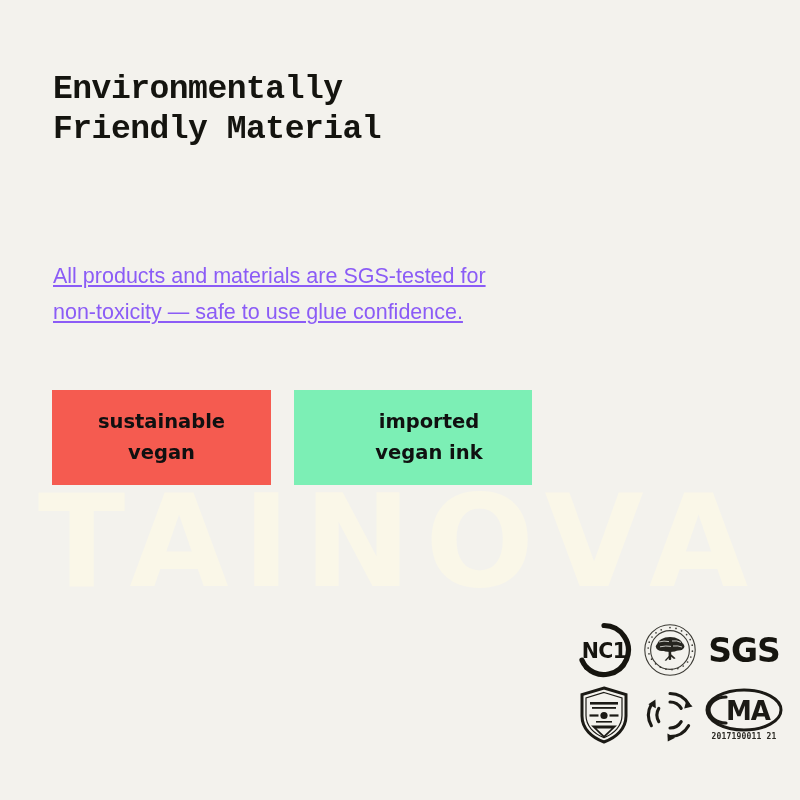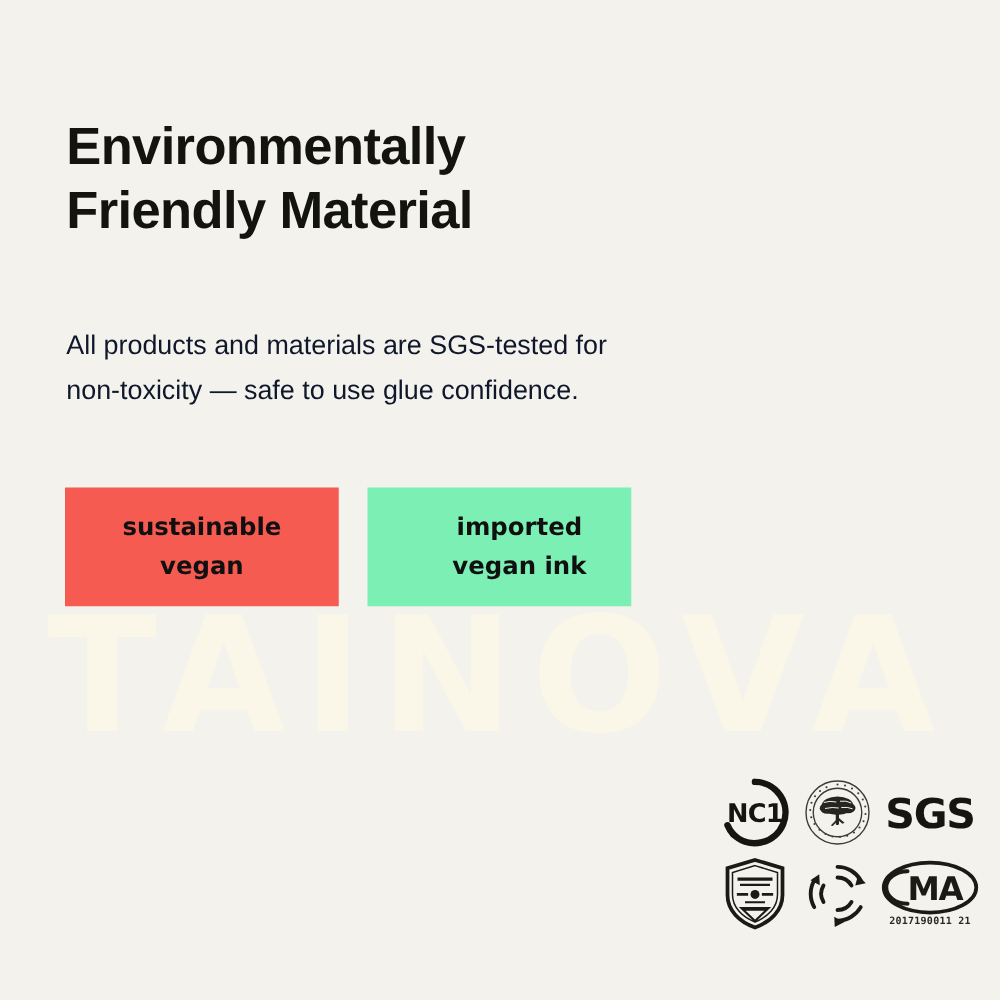--- a/index.html
+++ b/index.html
@@ -36,25 +36,25 @@
     white-space: nowrap;
     text-align: center;
     user-select: none;
     pointer-events: none;
   }
 
   
   .heading {
     position: absolute;
     left: 53px;
-    top: 64px;
+    top: 48px;
     width: 700px;
-    font-family: Liberation Sans, sans-serif;
+    font-family: Liberation Mono, monospace;
     font-weight: 700;
-    font-size: 42px;
+    font-size: 33px;
     line-height: 1.20;
     letter-spacing: -0.5px;
     color: #14140f;
   }
   .heading .hl {
     display: block;
   }
 
   
   .subtitle {
@@ -89,21 +89,21 @@
     font-family: "DejaVu Sans", sans-serif;
     font-weight: 700;
     font-size: 19.5px;
     line-height: 1.55;
     color: #101010;
     text-align: left;
     box-sizing: border-box;
   }
   .tag .tline { display: block; }
   .tag-0 { width: 219px; margin-right: 23px; }
-  .tag-1 { width: 211px; margin-right: 23px; padding-left: 32px; }
+  .tag-1 { width: 238px; margin-right: 23px; padding-left: 32px; }
   .tag-2 { width: 219px; }
 
   
   .certs {
     position: absolute;
     left: 572px;
     top: 618px;
     width: 212px;
     display: grid;
     grid-template-columns: 64px 64px 80px;
@@ -127,21 +127,21 @@
 
 <div class="page" style="background: rgb(243, 242, 237);">
 
   <div class="watermark" style="color: rgb(250, 247, 232);">TAINOVA</div>
 
   <h1 class="heading" style="color: rgb(20, 20, 15);">
     <span class="hl">Environmentally</span>
     <span class="hl">Friendly Material</span>
   </h1>
 
-  <p class="subtitle" style="color: #0f172a;">
+  <p class="subtitle" style="color: #8b5cf6; text-decoration: underline;">
     <span class="sl">All products and materials are SGS-tested for</span>
     <span class="sl">non-toxicity — safe to use glue confidence.</span>
   </p>
 
   <div class="tag-row">
 
     <div class="tag tag-0" id="tag0" style="background: rgb(245, 91, 80); color: rgb(16, 16, 16);">
       <span class="tline">sustainable</span>
       <span class="tline">vegan</span>
     </div>

